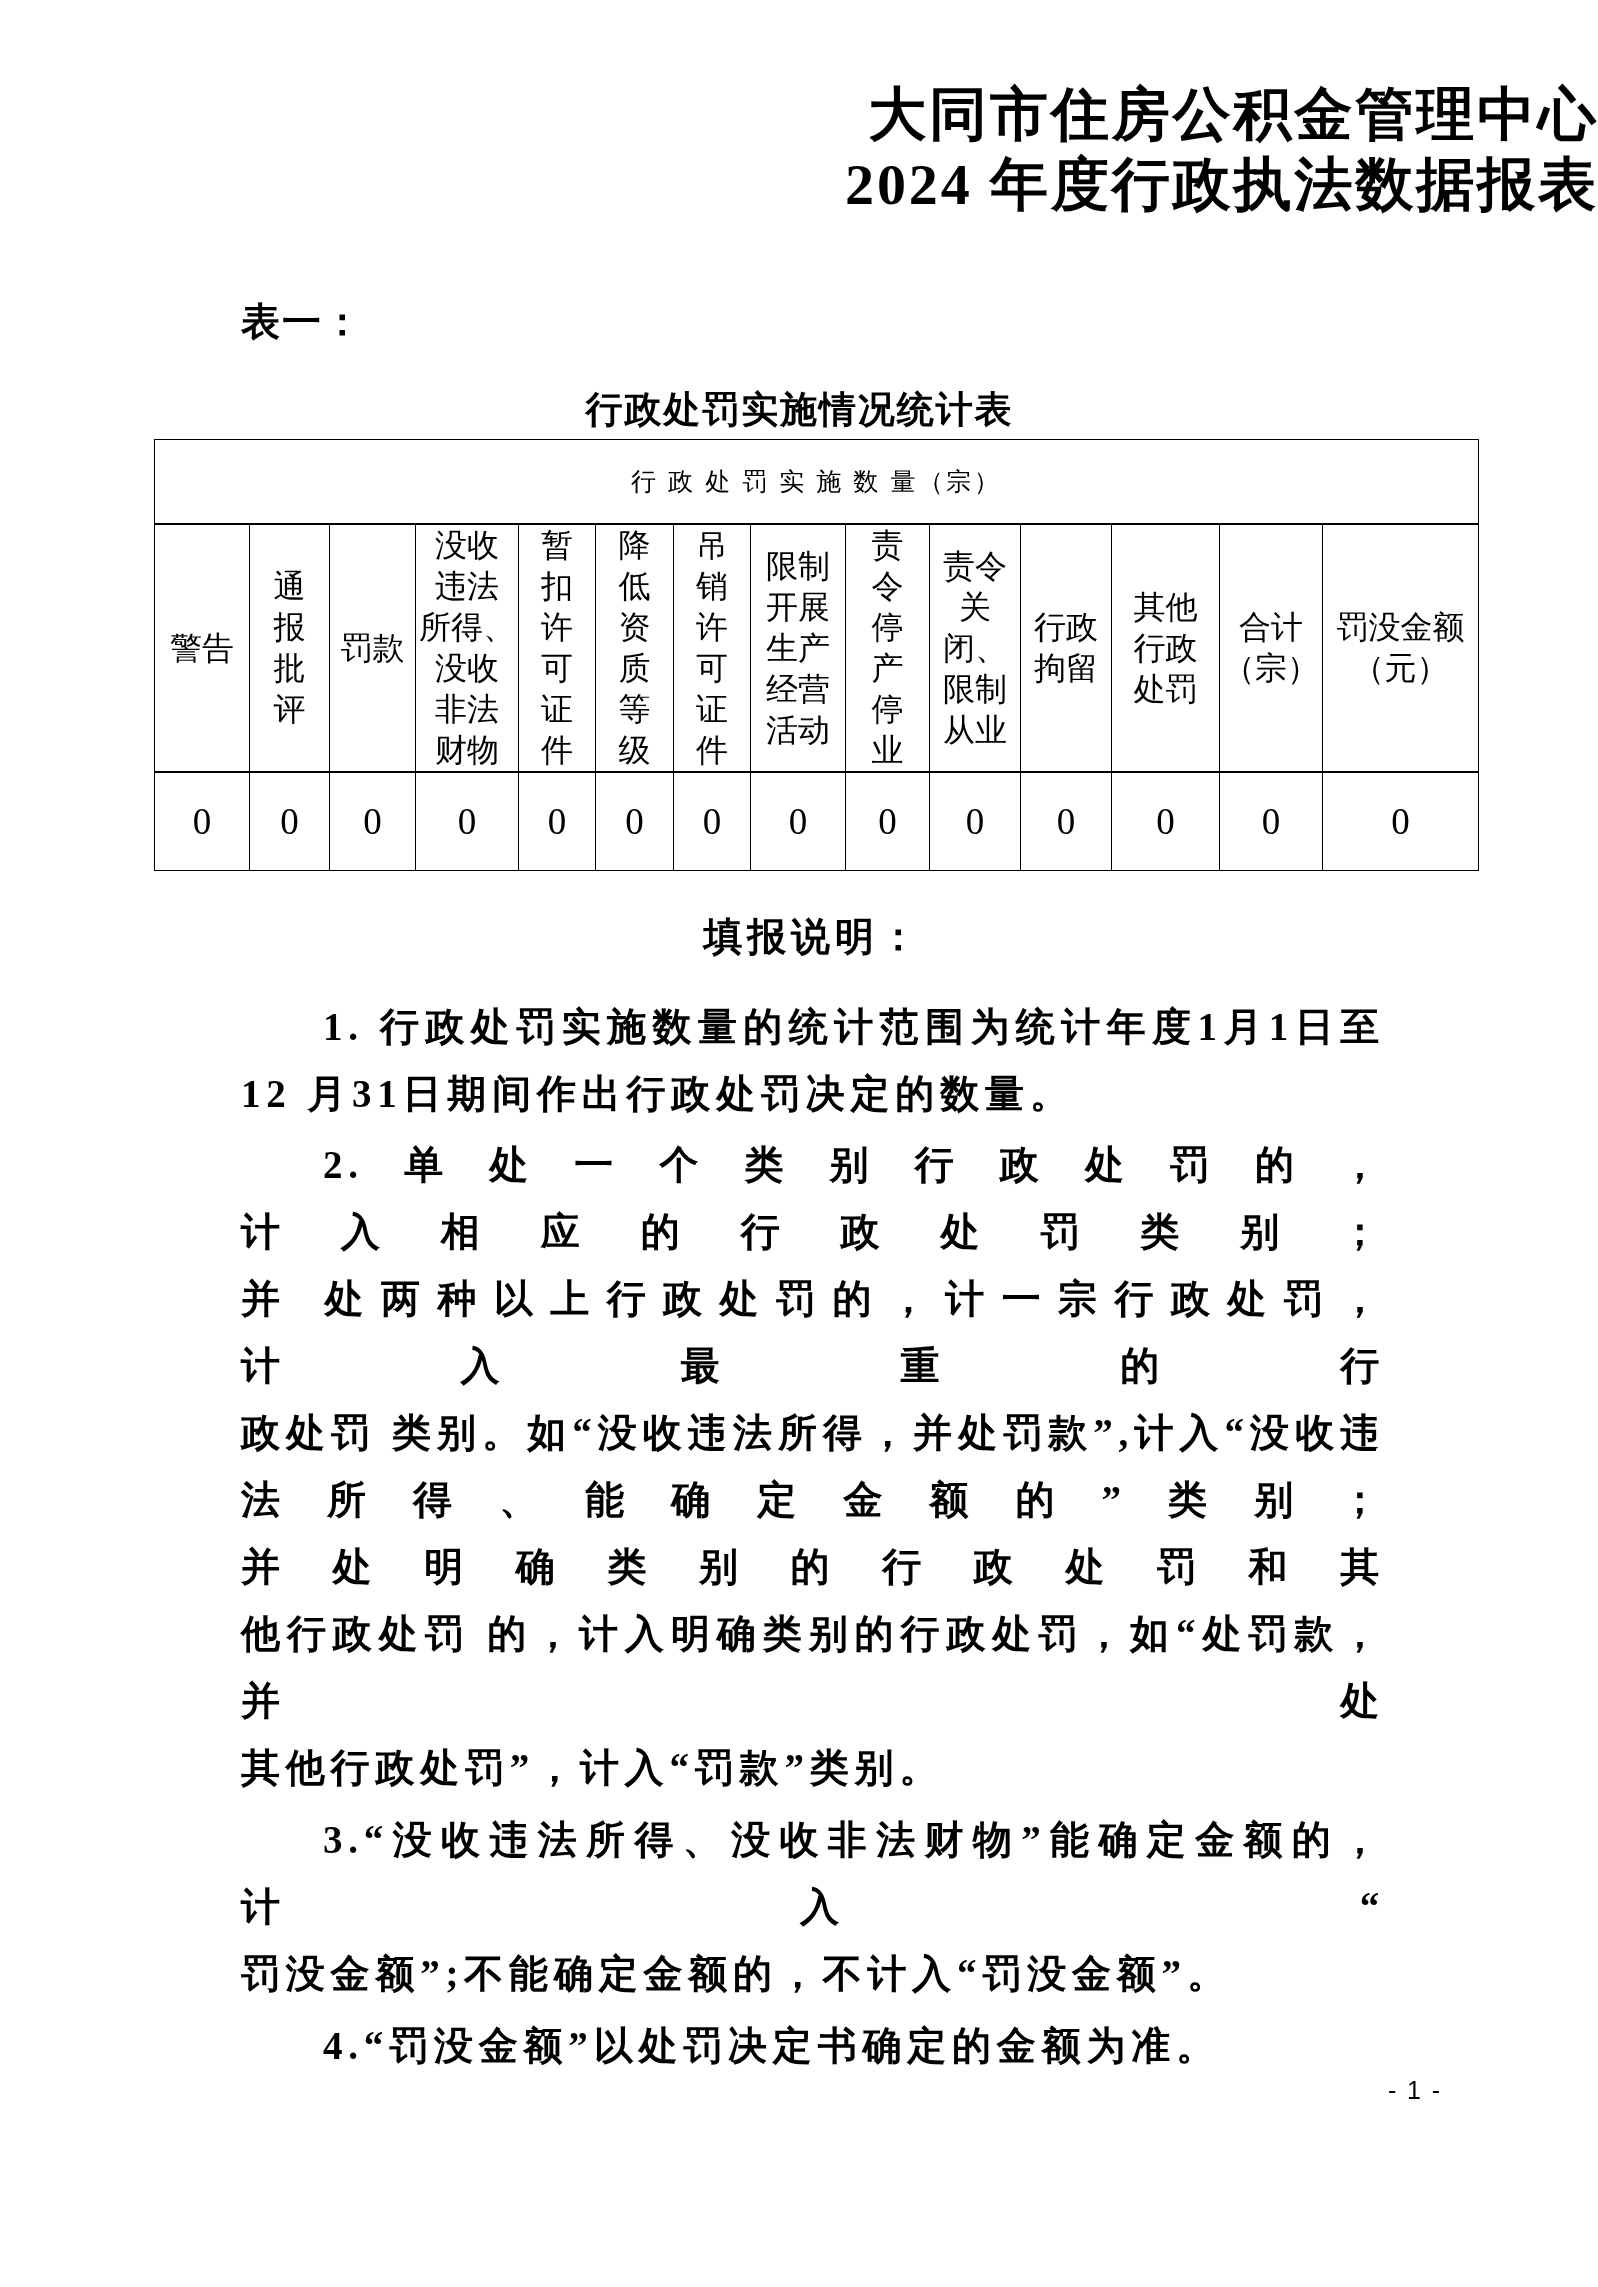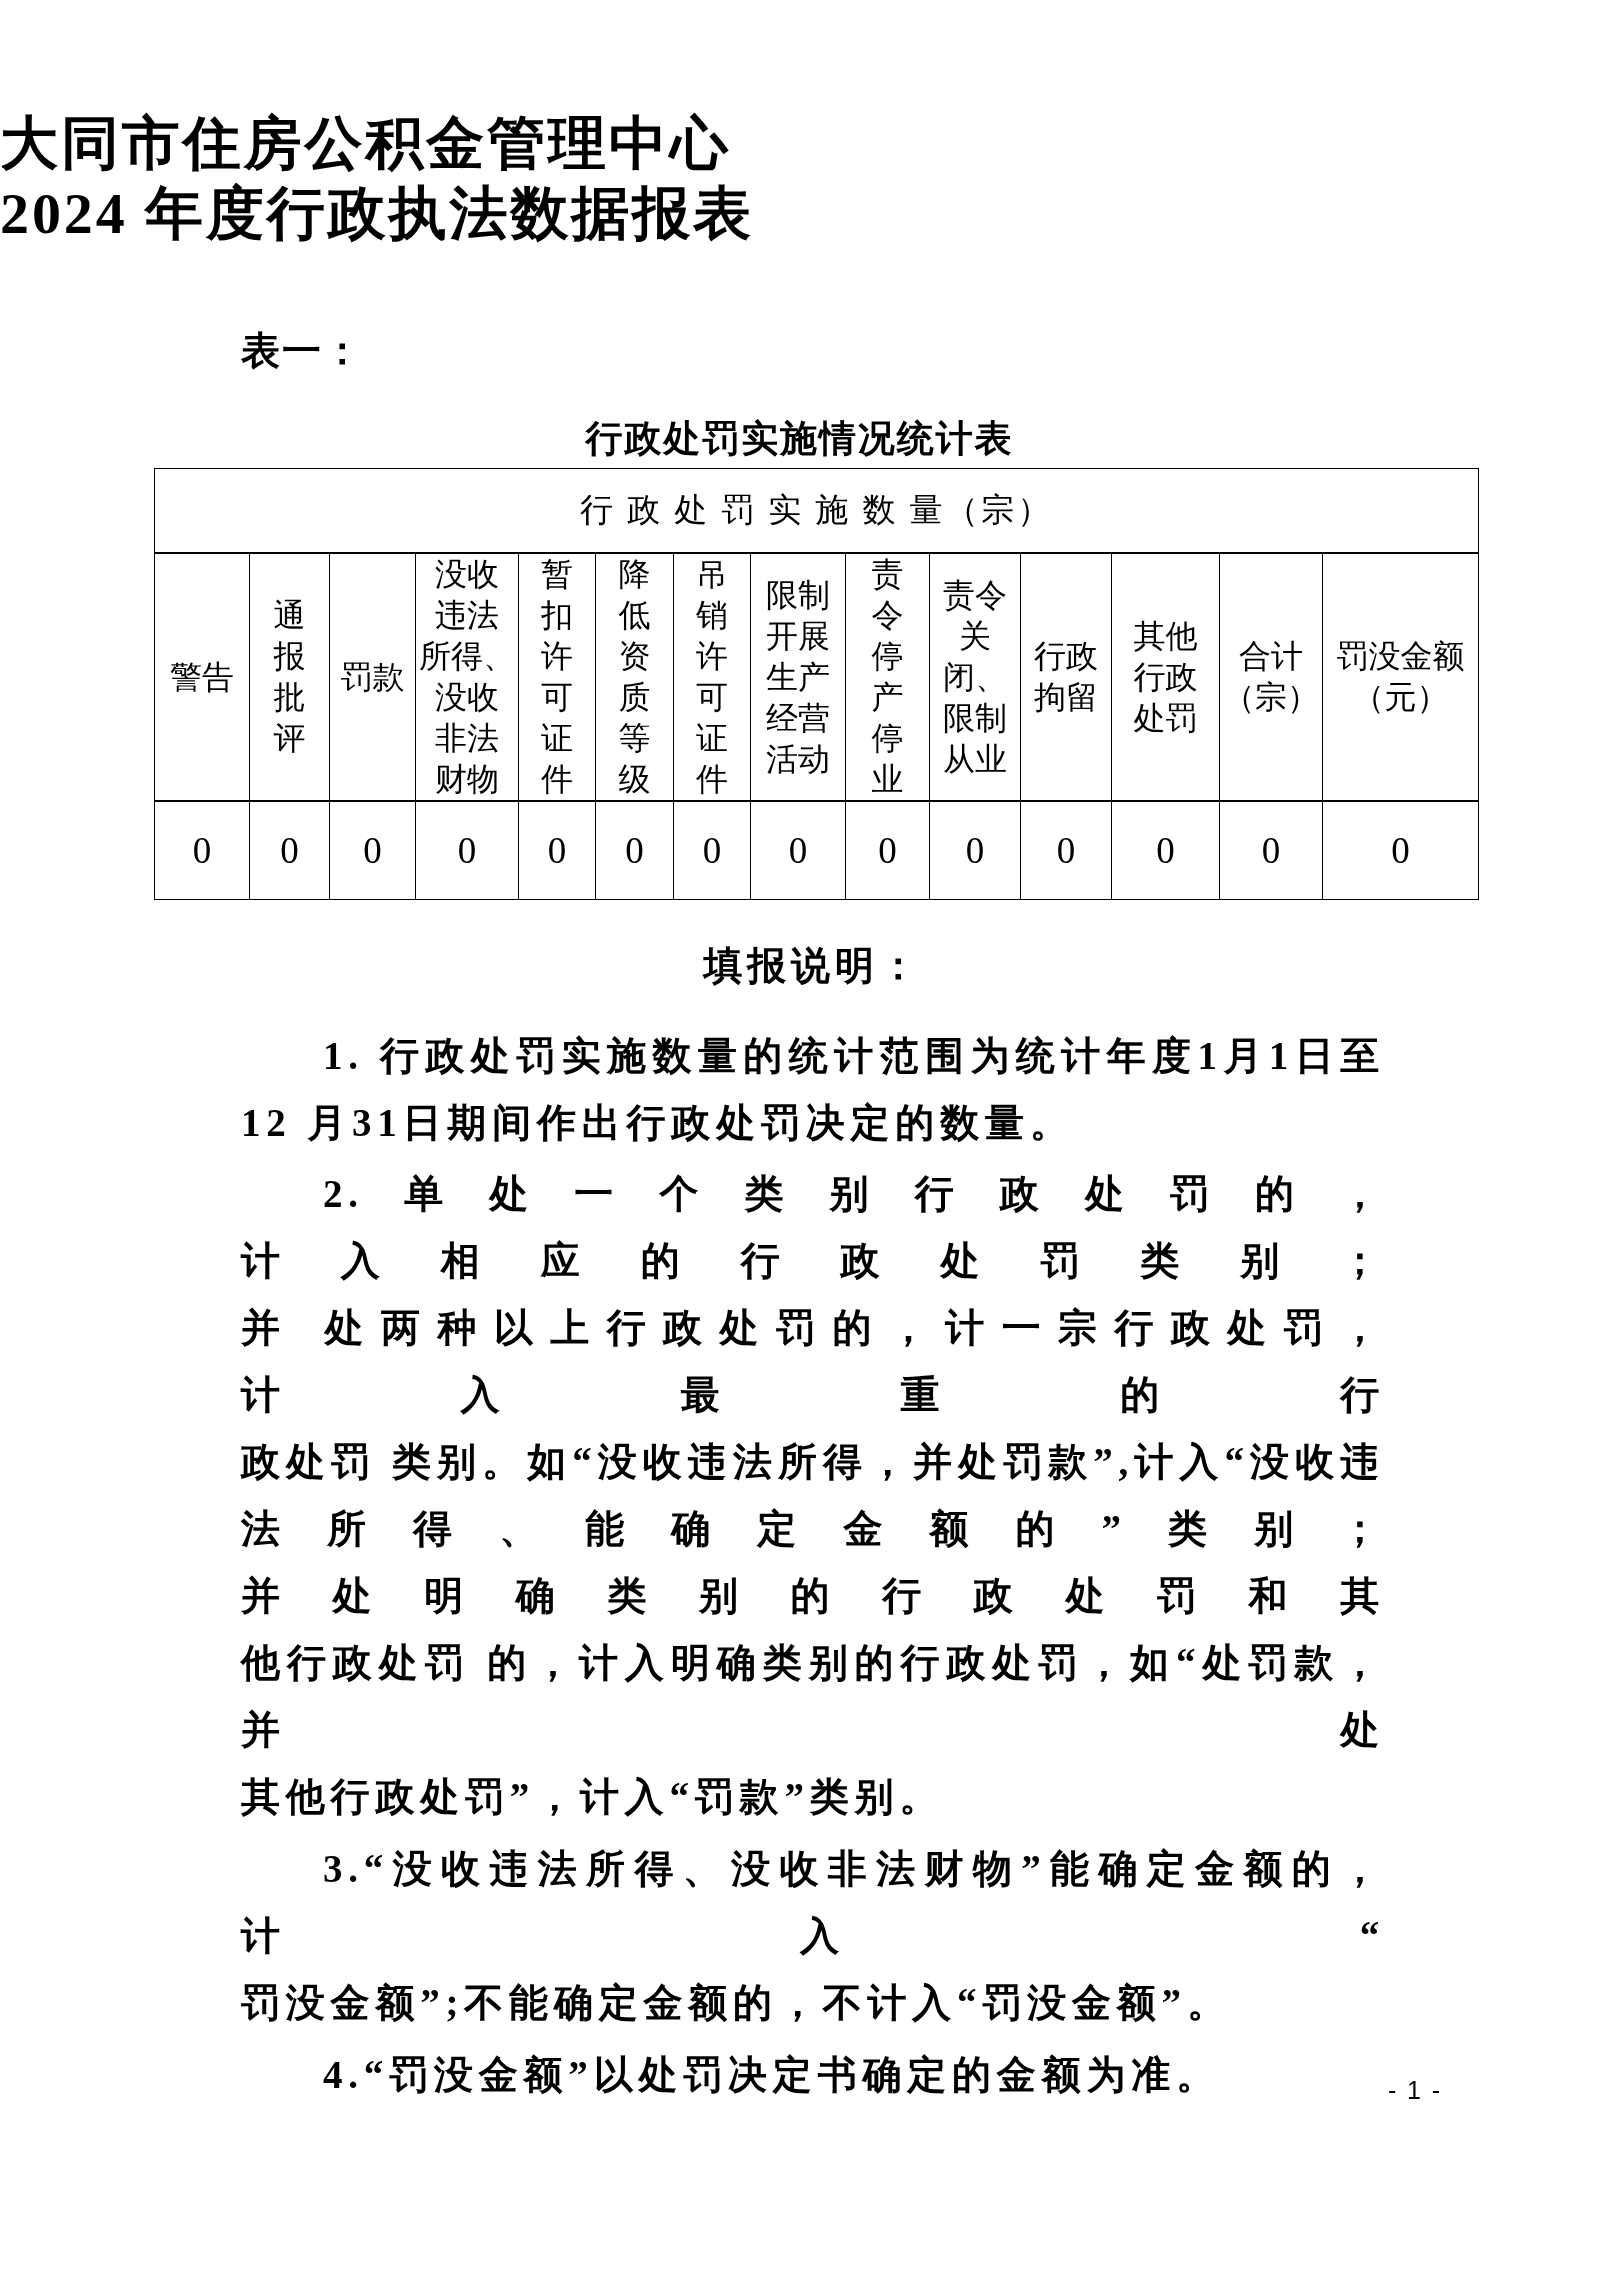--- a/index.html
+++ b/index.html
@@ -2,21 +2,21 @@
 <html><head>
 <meta charset="utf-8">
 <style>
   html,body{margin:0;padding:0;}
   body{
     width:1599px;height:2287px;background:#ffffff;color:#000;
     font-family:"Liberation Serif","DejaVu Serif",serif;
     position:relative;overflow:hidden;
   }
   .doc-title{
-    padding-top:109px;text-align:left;
+    padding-top:80px;text-align:right;
     font-weight:bold;font-size:58px;line-height:70px;letter-spacing:2.9px;
     font-family:"Liberation Serif","DejaVu Serif",serif;
   }
   .table-label{
     margin:82px 0 0 241px;
     font-family:"Liberation Sans","DejaVu Sans",sans-serif;
     font-weight:bold;font-size:39px;line-height:39px;letter-spacing:1.9px;
   }
   .stat-title{
     margin-top:50px;text-align:center;
@@ -27,21 +27,21 @@
     table-layout:fixed;border-collapse:collapse;
     width:1325px;margin:10.6px 0 0 154px;
     border:1.9px solid #000;
   }
   table.penalty th,table.penalty td{
     border:1.9px solid #000;padding:0;text-align:center;vertical-align:middle;
     font-weight:normal;color:#000;
   }
   tr.r-span{height:85px;}
   tr.r-span th{
-    font-size:33px;letter-spacing:2.9px;border-bottom:2.9px solid #000;
+    font-size:25px;letter-spacing:2.9px;border-bottom:2.9px solid #000;
     font-family:"Liberation Serif","DejaVu Serif",serif;
   }
   tr.r-head{height:244px;}
   tr.r-head th{
     font-size:32px;line-height:41px;white-space:pre-line;word-break:keep-all;
     border-bottom:2.9px solid #000;
     font-family:"Liberation Serif","DejaVu Serif",serif;
   }
   tr.r-data{height:98px;}
   tr.r-data td{

